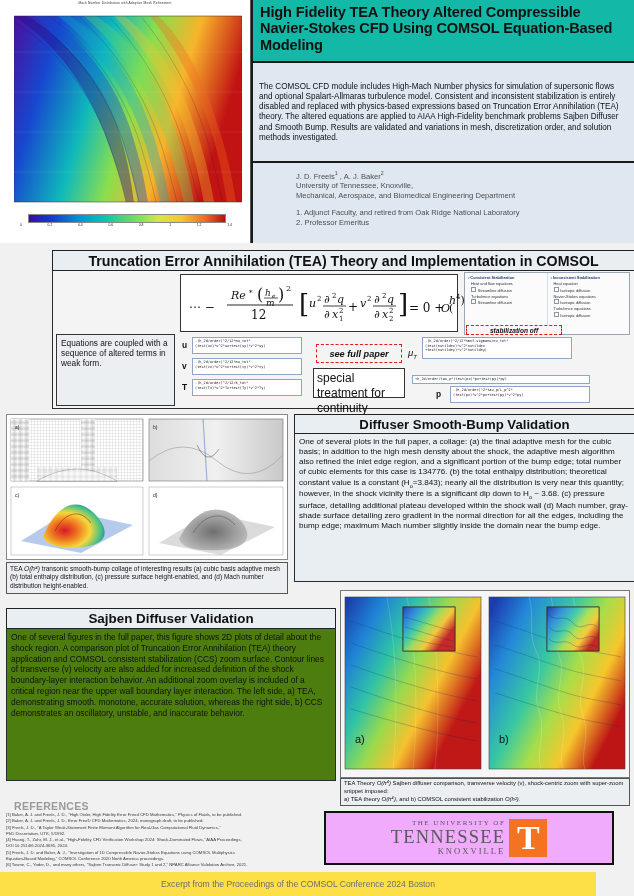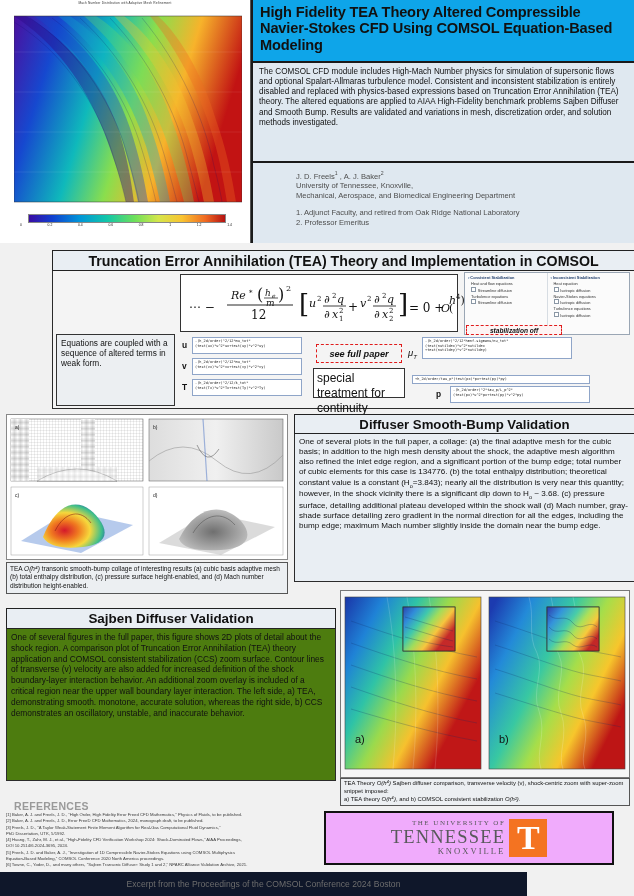--- a/index.html
+++ b/index.html
@@ -19,25 +19,25 @@
   #hero .plotarea{position:absolute;left:14px;top:12px;width:228px;height:198px;overflow:hidden;background:#fff;}
   #hero .minititle{position:absolute;left:0;top:1px;width:250px;text-align:center;
       font-size:3.2px;color:#333;letter-spacing:.2px;}
   #hero .cbar{position:absolute;left:28px;top:214px;width:196px;height:7px;
       background:linear-gradient(90deg,#3a0ca3 0%,#1040d0 12%,#0096d8 26%,#13c7a8 40%,#6ee05a 54%,#d5e64b 66%,#f9c431 78%,#f06a22 90%,#b51212 100%);
       border:.5px solid #888;}
   #hero .cbticks{position:absolute;left:20px;top:223px;width:212px;height:8px;
       font-size:3.4px;color:#222;display:flex;justify-content:space-between;}
 
   
-  #titleBox{left:251px;top:0;width:383px;height:63px;background:#0ea5e9;border:2px solid #1a1a1a;border-top:none;border-right:none;}
+  #titleBox{left:251px;top:0;width:383px;height:63px;background:#14b8a6;border:2px solid #1a1a1a;border-top:none;border-right:none;}
   #titleBox .t{font-size:14.6px;font-weight:bold;line-height:1.12;letter-spacing:-.15px;padding:4px 6px 0 7px;}
 
   #absBox{left:251px;top:63px;width:383px;height:100px;background:#dfe8f0;border:2px solid #1a1a1a;border-right:none;border-top:none;}
-  #absBox .p{font-size:8.15px;line-height:1.245;padding:4px 7px 0 6px;}
+  #absBox .p{font-size:8.15px;line-height:1.245;padding:19px 7px 0 6px;}
 
   #authBox{left:251px;top:163px;width:383px;height:80px;background:#dfe8f0;border:2px solid #1a1a1a;border-right:none;border-top:none;border-bottom:none;}
   #authBox .a{font-size:7.6px;line-height:1.30;color:#4d4d4d;padding:7px 0 0 43px;}
   #authBox .a sup{font-size:5.2px;}
   #authBox .gap{height:7px;}
 
   
   #teaHdr{left:52px;top:250px;width:582px;height:21px;font-size:14.2px;border-width:1px 0 1px 1px;}
   #teaBody{left:52px;top:271px;width:582px;height:138px;background:#f4f4f4;border:1px solid #2b2b2b;border-right:none;border-top:none;}
 
@@ -102,21 +102,21 @@
       display:flex;align-items:center;justify-content:center;}
   #utInner{display:flex;align-items:center;gap:4px;}
   #utWords{text-align:right;font-family:"Liberation Serif",serif;color:#58595b;line-height:1;}
   #utWords .l1{font-size:7px;letter-spacing:1.5px;}
   #utWords .l2{font-size:18.5px;letter-spacing:1.2px;margin-top:1px;}
   #utWords .l3{font-size:8.6px;letter-spacing:2px;margin-top:1px;}
   #utMark{width:38px;height:38px;background:#f47321;position:relative;}
   #utMark:before{content:"T";position:absolute;inset:0;display:flex;align-items:center;justify-content:center;
       color:#fff;font-family:"Liberation Serif",serif;font-weight:bold;font-size:34px;line-height:1;}
 
-  #footer{position:absolute;left:0;top:872px;width:527px;height:24px;background:#0f172a;
+  #footer{position:absolute;left:0;top:872px;width:596px;height:24px;background:#fde047;
       display:flex;align-items:center;justify-content:center;font-size:8.6px;color:#6d6d6d;}
 </style>
 </head>
 <body>
 
 <div class="poster">
 
   <div id="hero">
     <div class="minititle">Mach Number Distribution with Adaptive Mesh Refinement</div>
     <div class="plotarea">

